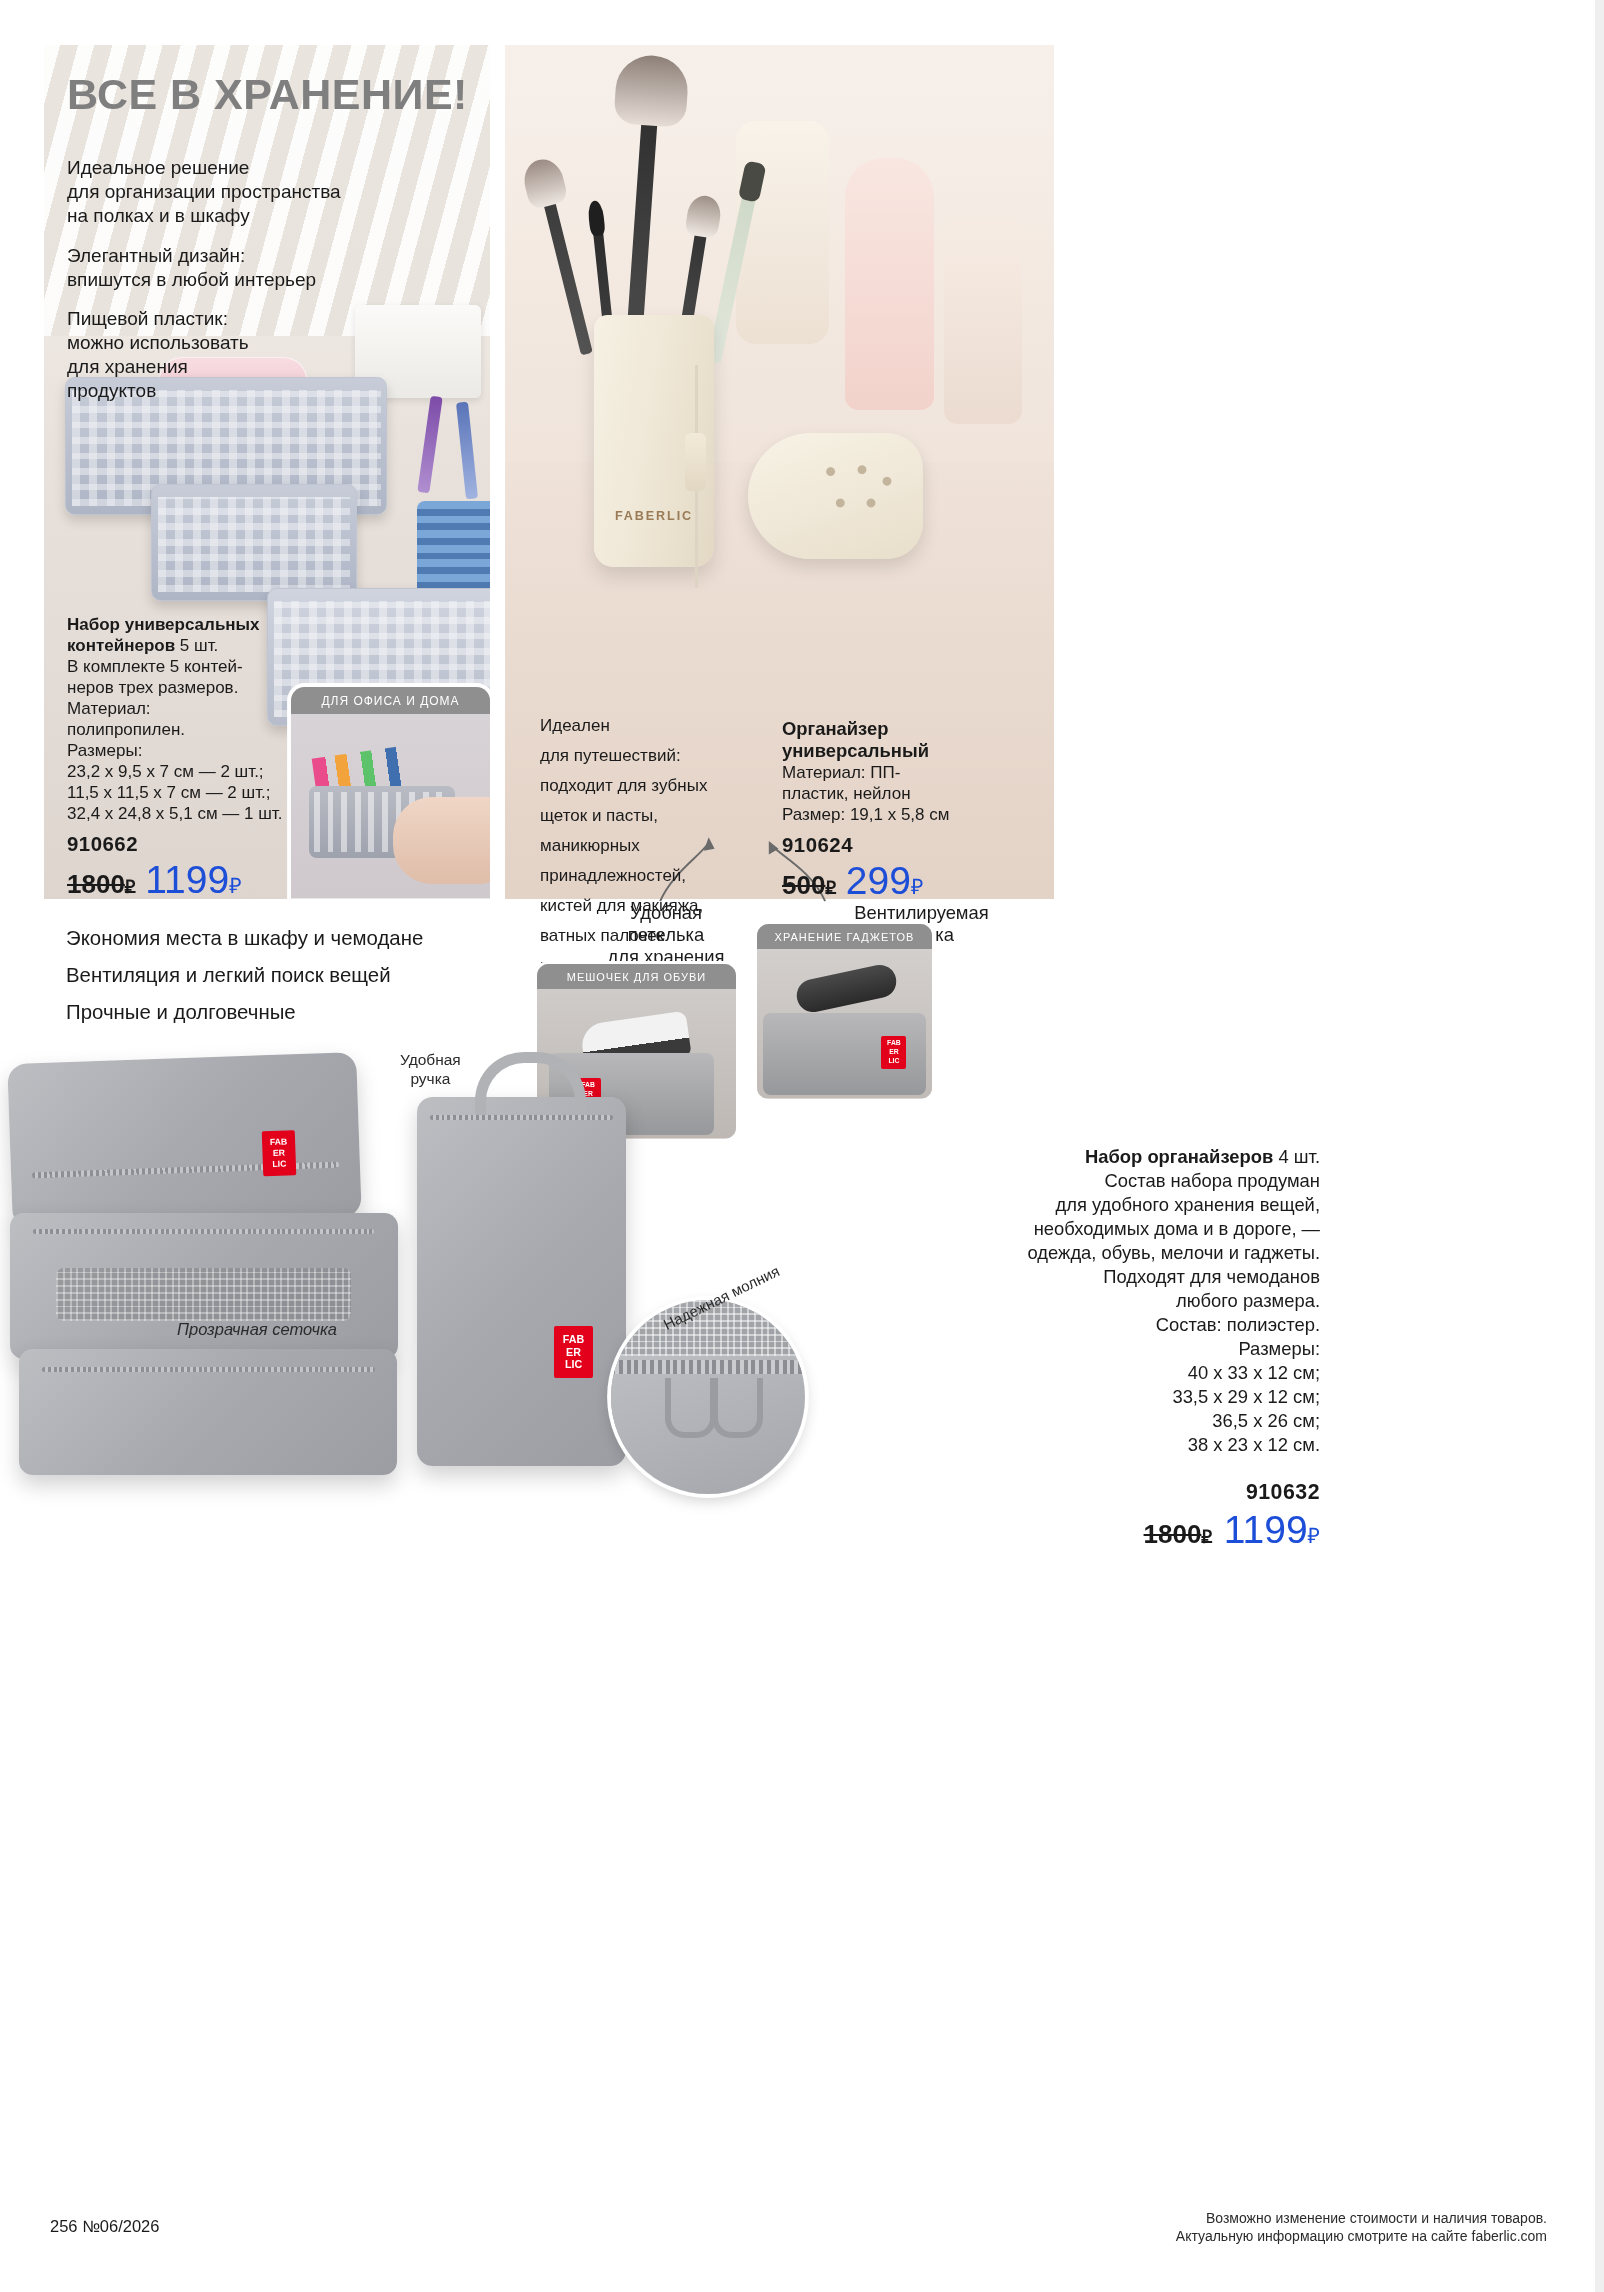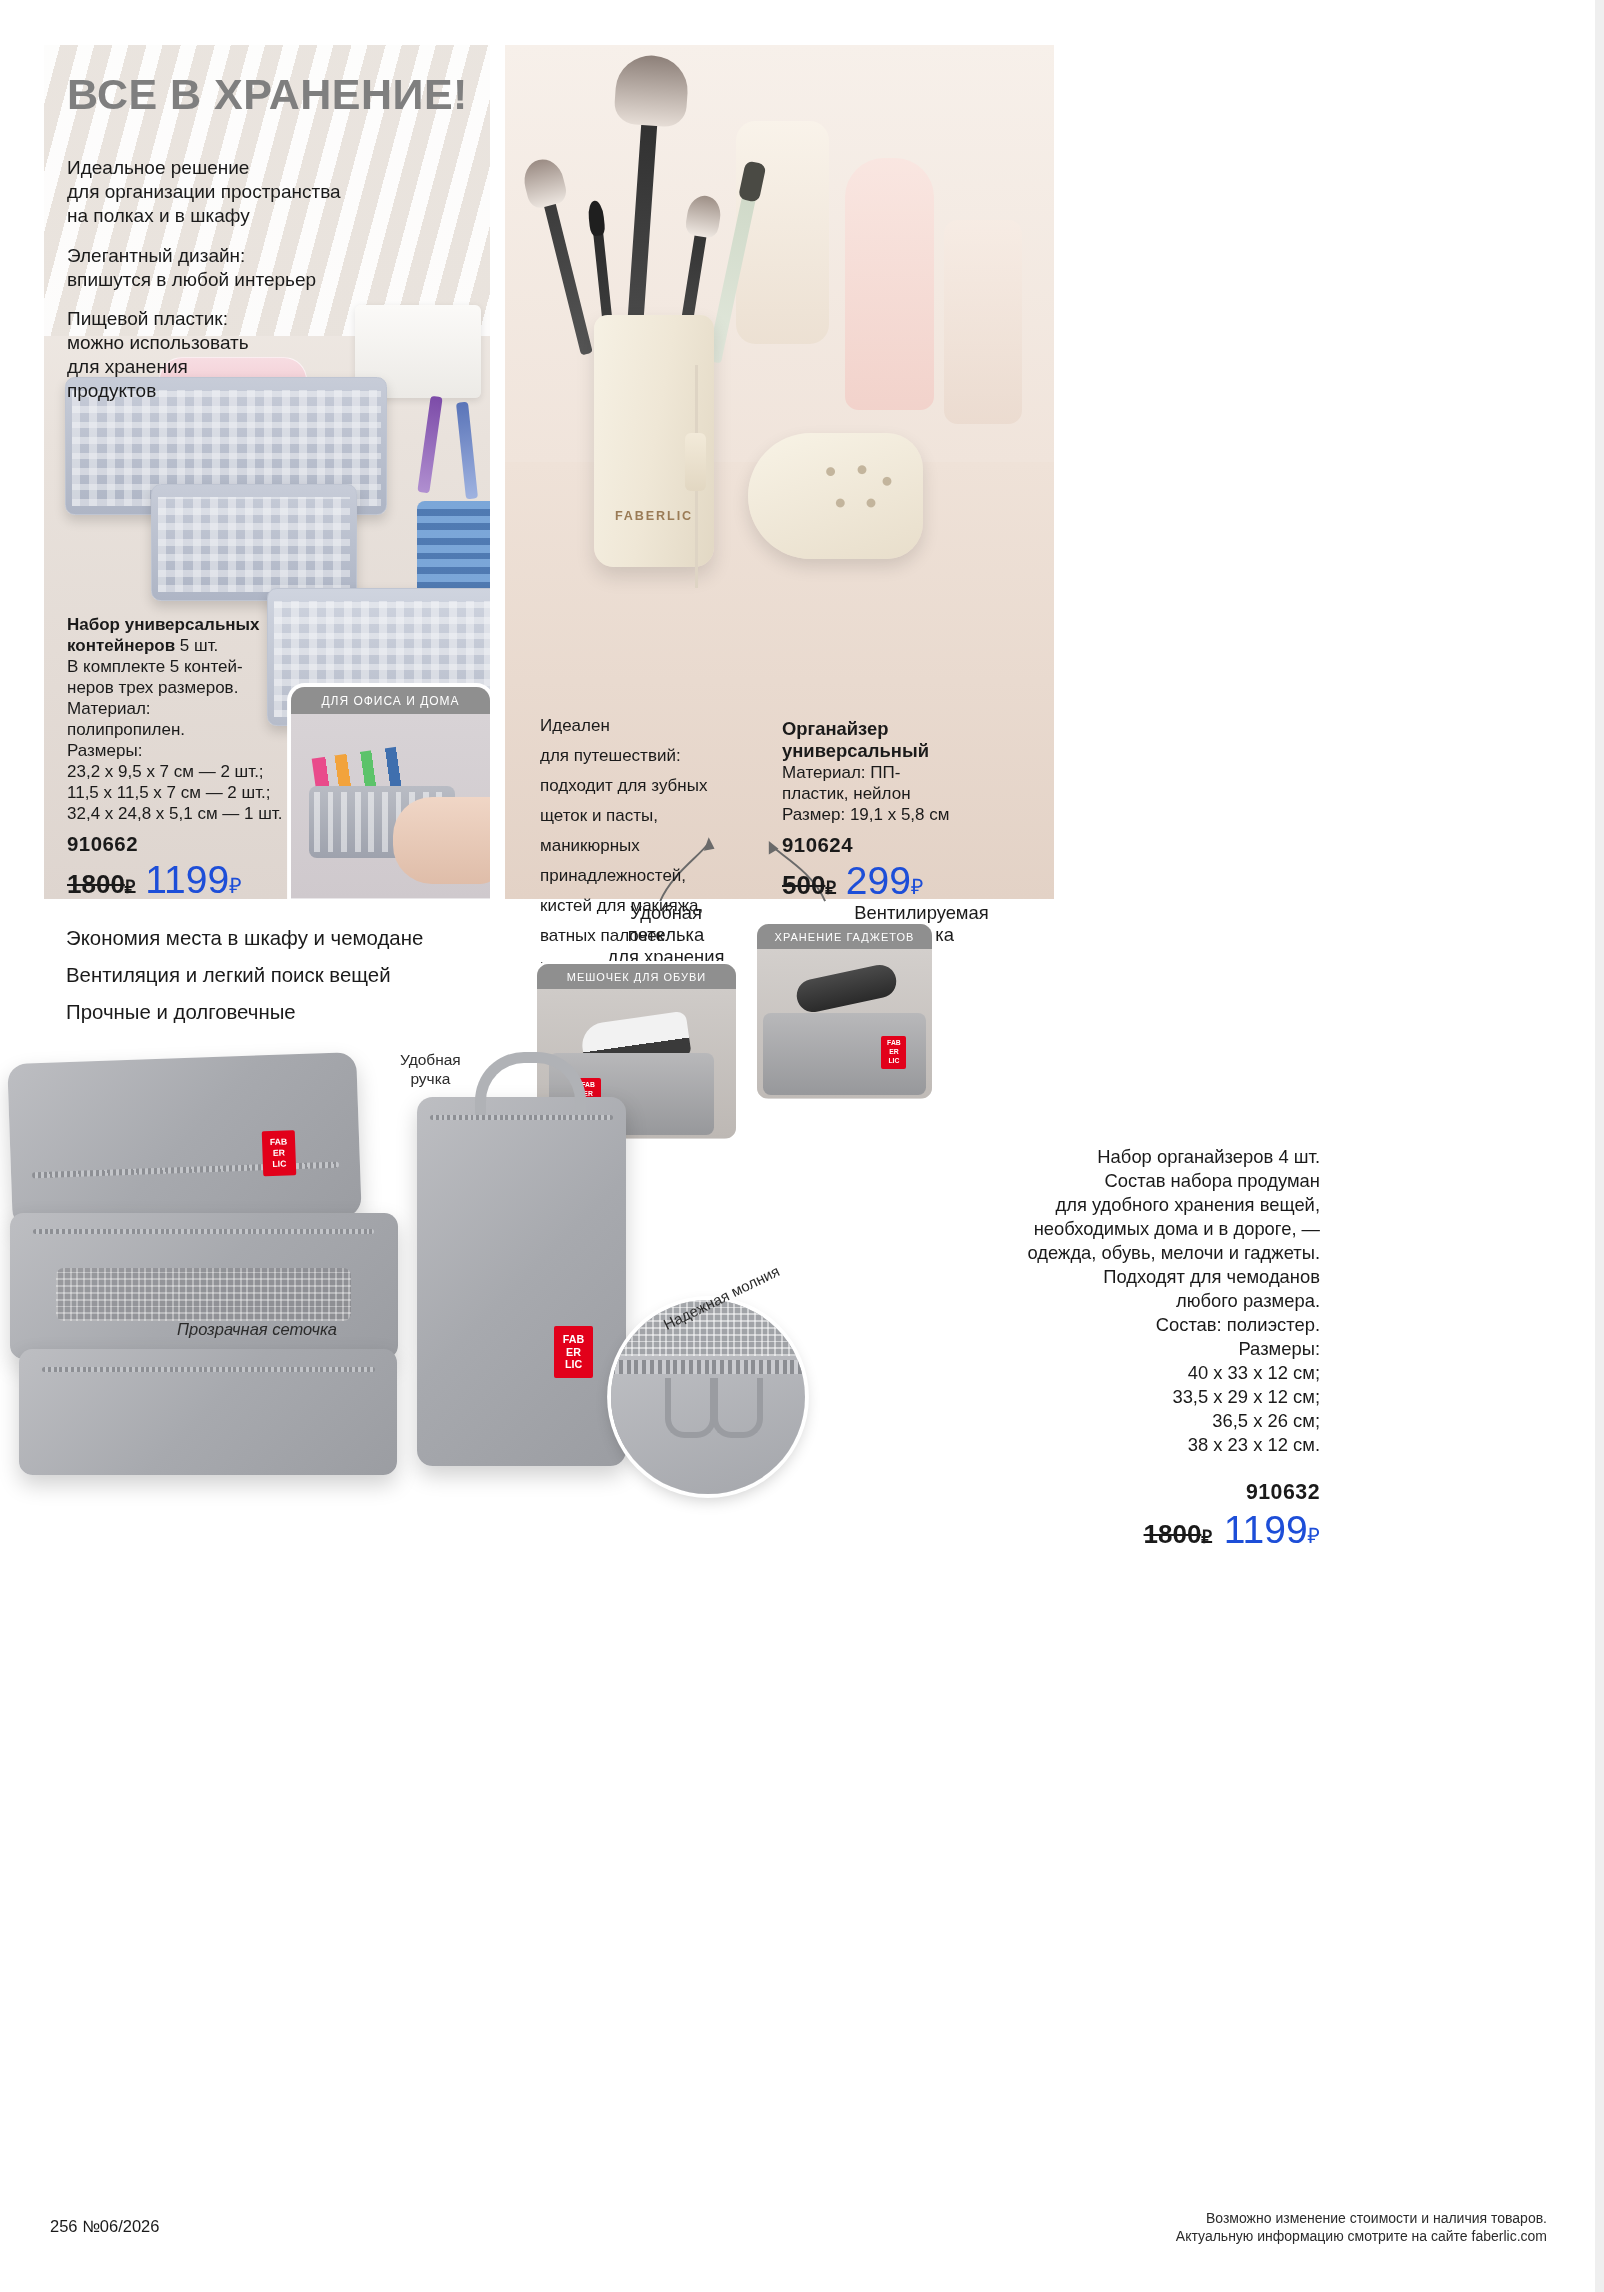--- a/index.html
+++ b/index.html
@@ -409,21 +409,21 @@
   .zip-circle .pull2 {
     position:absolute; left: 101px; top: 78px; width: 39px; height: 54px;
     border: 6.8px solid #9a9ca1; border-radius: 0 0 19.4px 19.4px; border-top: none;
   }
 
   .br-text {
     position:absolute; left: 980px; top: 1145px; width: 340px;
     text-align: right;
     font-size: 18.4px; line-height: 24px;
   }
-  .br-text .title { font-weight: normal; text-align: right; }
+  .br-text .title { font-weight: bold; text-align: right; }
   .br-art { position:absolute; right: 285px; top: 1480px; font-size: 21.3px; font-weight: bold; letter-spacing: 0.5px;}
   .br-price { position:absolute; right: 285px; top: 1510px; display:flex; align-items:baseline; gap: 11.6px; }
 
   .footer-page {
     position:absolute; left: 50px; top: 2217px;
     font-size: 16.5px; color: #1a1a1a;
   }
   .footer-note {
     position:absolute; right: 58px; top: 2209px;
     width: 417px; text-align: right;

